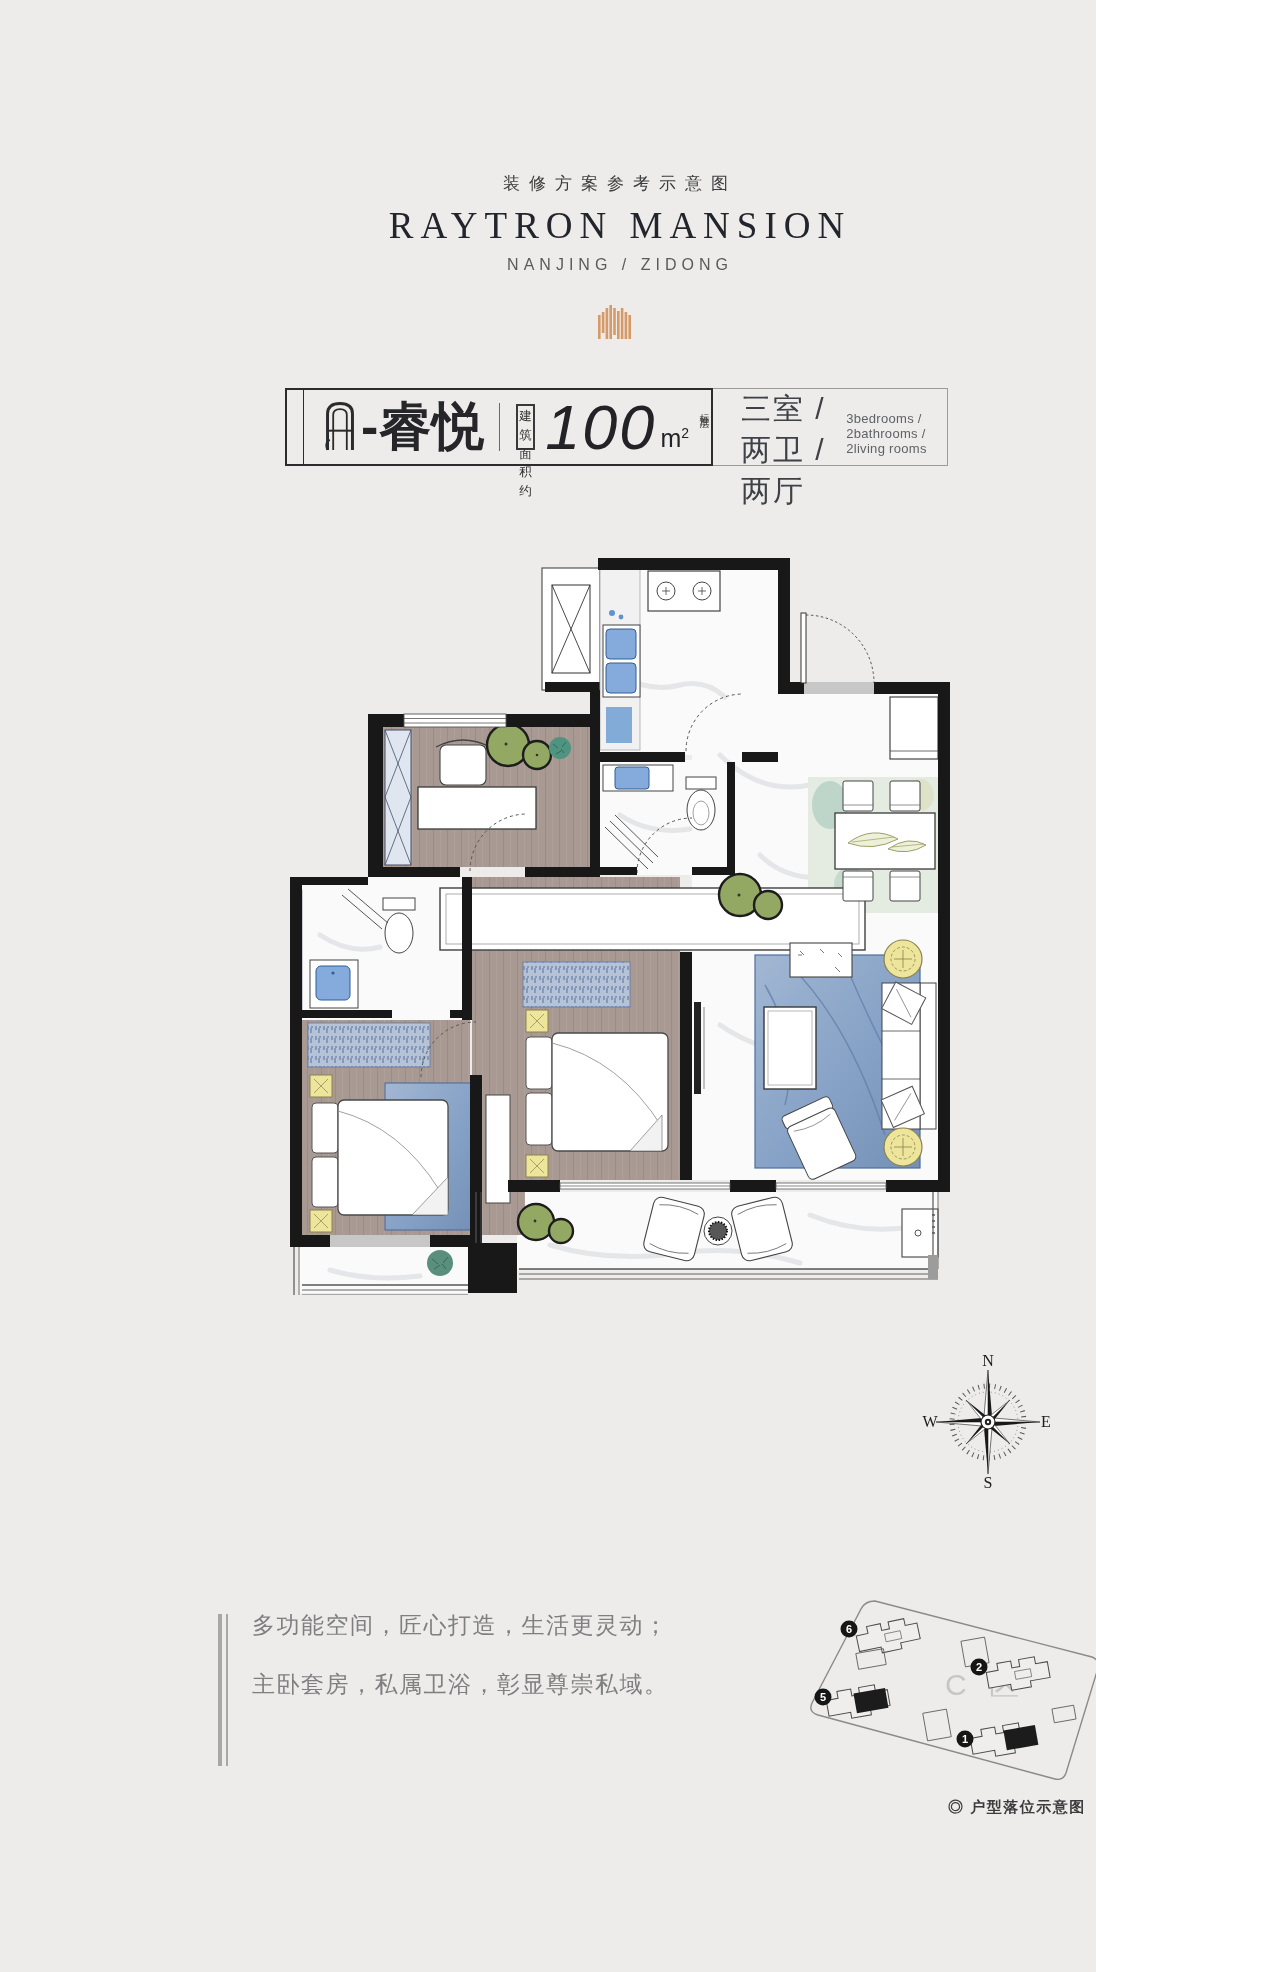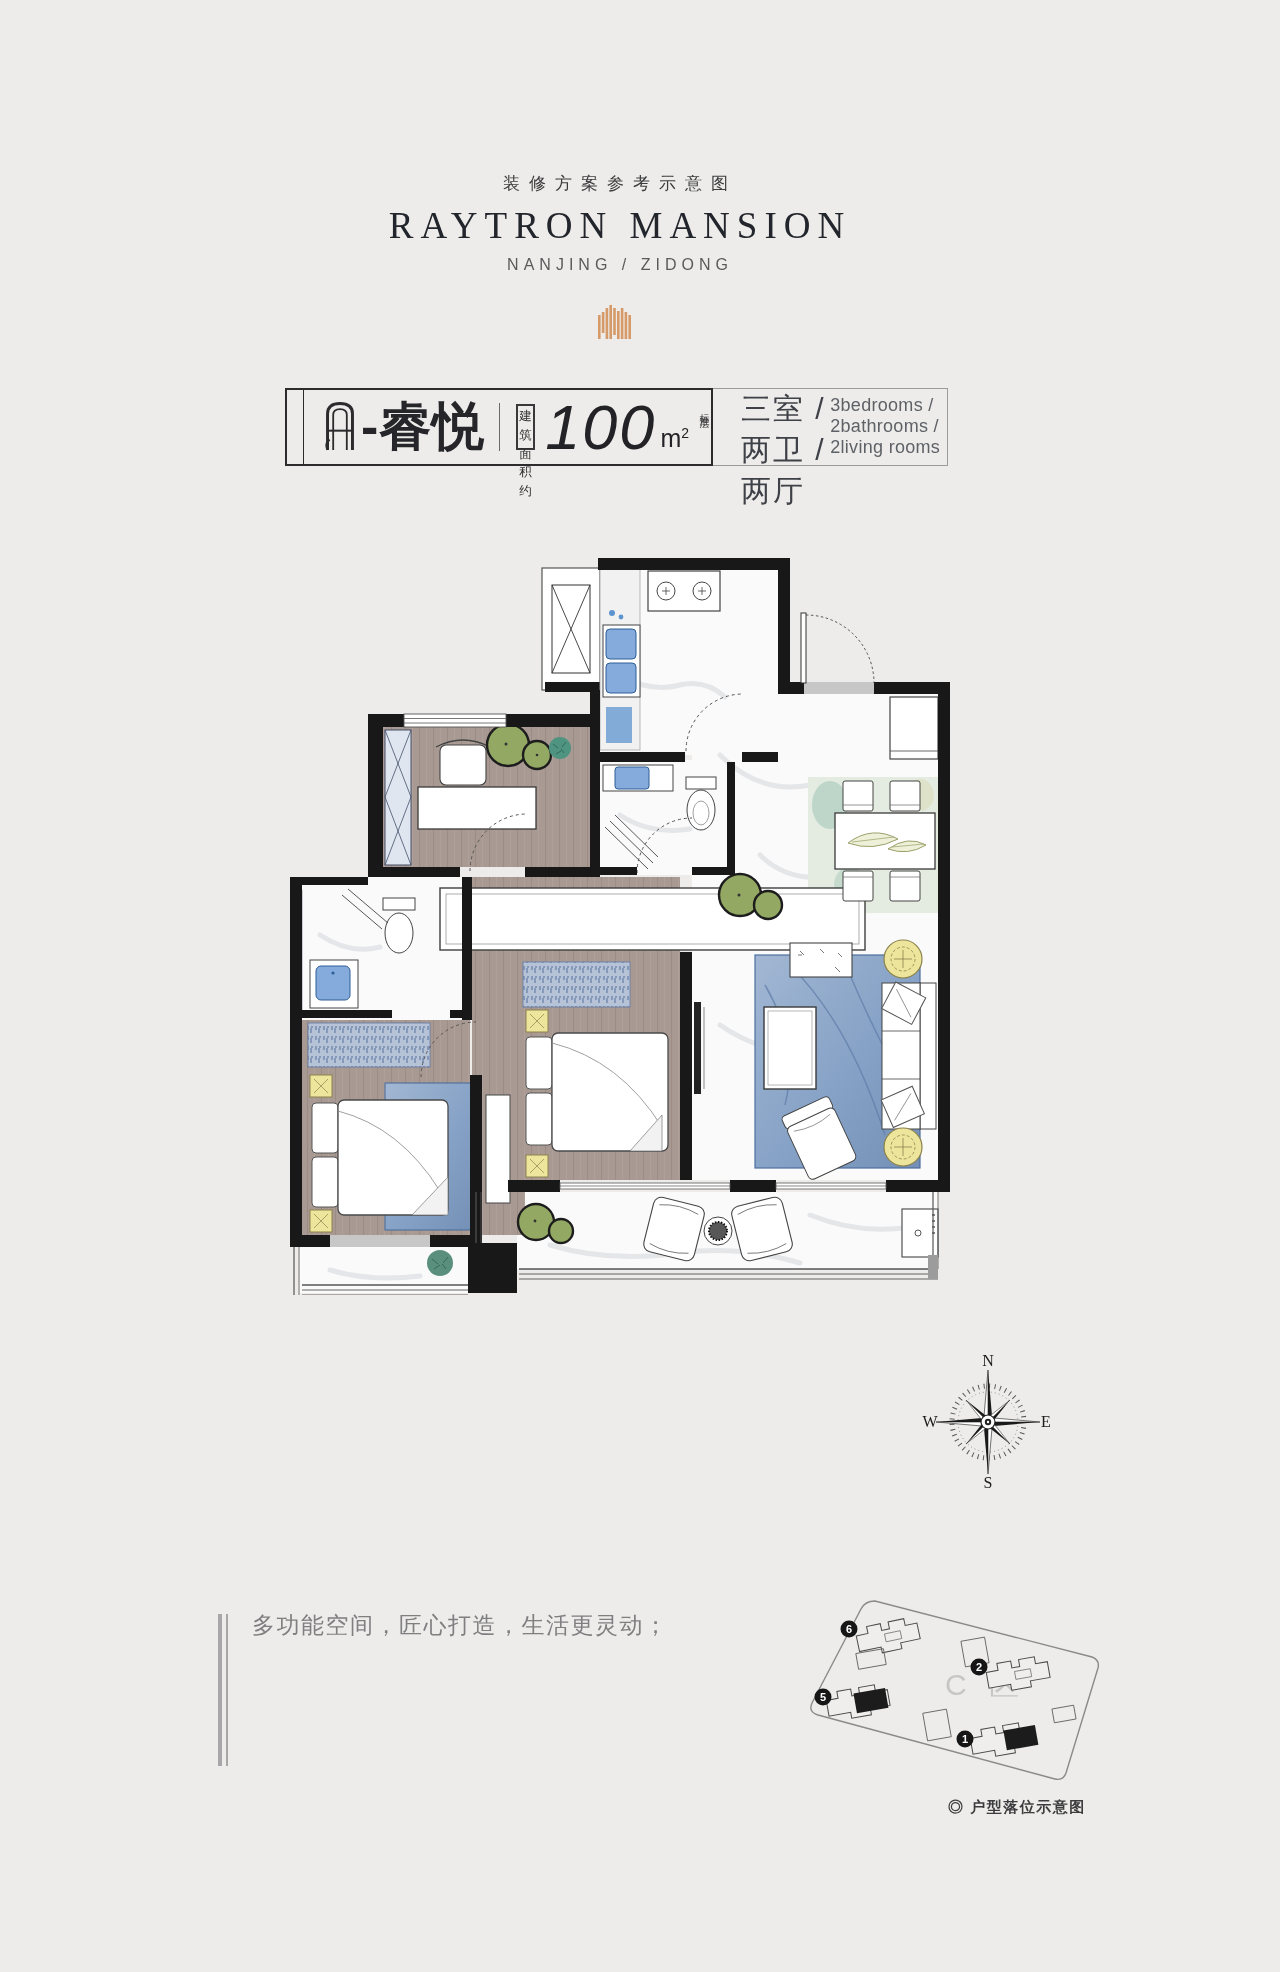--- a/index.html
+++ b/index.html
@@ -1,17 +1,17 @@
 <!DOCTYPE html>
 <html style="--bg: #edecea; --accent: #d69a68; --wall: #181818; --fixture-blue: #84abdc; --rug-blue: #8ca7c8; --plant-olive: #93a963; --nightstand-yellow: #ede59c;"><head>
 <meta charset="utf-8">
 <style>
   html,body{margin:0;padding:0;}
   body{font-family:"Liberation Sans",sans-serif;}
-  .page{position:relative;width:1280px;height:1972px;background:var(--bg,#edecea);overflow:hidden;}
+  .page{position:relative;width:1096px;height:1972px;background:var(--bg,#edecea);overflow:hidden;}
 
   
   .header{position:absolute;left:0;top:0;width:1240px;text-align:center;}
   .hdr-sub{position:absolute;left:0;top:172px;width:100%;font-size:17px;letter-spacing:9px;color:#3c3c3e;}
   .hdr-title{position:absolute;left:0;top:204px;width:100%;font-family:"Liberation Serif",serif;font-size:37px;letter-spacing:7px;color:#22252b;}
   .hdr-loc{position:absolute;left:0;top:256px;width:100%;font-size:16px;letter-spacing:5px;color:#5a5a5c;}
   .logo{position:absolute;left:598px;top:303px;color:var(--accent,#d69a68);}
 
   
   .titlebar{position:absolute;left:285px;top:388px;width:663px;height:78px;border:1px solid #9b9b9b;box-sizing:border-box;}
@@ -20,21 +20,21 @@
   .tb-monogram{margin-left:36px;flex:0 0 auto;}
   .tb-name{font-size:52px;font-weight:600;color:#26262a;letter-spacing:1px;margin-left:4px;white-space:nowrap;}
   .tb-div{width:1px;height:48px;background:#6a6a6c;margin:0 16px 0 14px;}
   .tb-areabox{width:64px;height:40px;border:2px solid #39393b;color:#2e2e30;font-size:12.5px;line-height:1.5;text-align:center;padding:1px 0;box-sizing:content-box;}
   .tb-100{font-size:63px;font-style:italic;font-weight:200;color:#232327;letter-spacing:2px;margin-left:10px;}
   .tb-m2{font-size:25px;color:#232327;margin:22px 0 0 4px;text-align:center;}
   .tb-m2 sup{font-size:14px;}
   .tb-floor{writing-mode:vertical-rl;font-size:10px;letter-spacing:3px;color:#3a3a3c;margin:2px 0 0 8px;height:46px;}
   .tb-right{position:absolute;left:427px;right:0;top:0;bottom:0;display:flex;flex-direction:row;justify-content:center;padding-left:28px;}
   .tb-rooms-cn{font-size:30px;color:#3e4147;letter-spacing:2px;}
-  .tb-rooms-en{font-size:18px;color:#5e6267;margin-top:6px;letter-spacing:.3px;}
+  .tb-rooms-en{font-size:13px;color:#5e6267;margin-top:22px;letter-spacing:.3px;}
 
   
   .plan{position:absolute;left:290px;top:555px;}
 
   
   .disclaimer{position:absolute;left:345px;top:1308px;width:640px;font-size:9px;color:#949494;letter-spacing:.2px;}
 
   
   .compass{position:absolute;left:918px;top:1354px;}
 
@@ -492,20 +492,21 @@
       <text x="58" y="5" text-anchor="middle" font-family="Liberation Serif,serif" font-size="16" fill="#1c1c1c">E</text>
     </g>
   </svg>
 
   <div class="quote-bar">
       <span class="b1"></span>
       <span class="b2"></span>
     </div>
   <div class="sellpts">
     <p>多功能空间，匠心打造，生活更灵动；</p>
+    <p>主卧套房，私属卫浴，彰显尊崇私域。</p>
   </div>
 
   <svg class="siteplan" width="320" height="235" viewBox="0 0 320 235">
     <path d="M80,18 Q70,18 66,26 L17,120 Q13,129 23,132 L260,196 Q268,198 271,190 L303,85 Q305,77 297,74 Z" fill="none" stroke="#8a8a8a" stroke-width="1.4"></path>
     <text x="150" y="112" font-size="30" letter-spacing="7" fill="#c6c6c4">C 区</text>
 
     <g transform="translate(104,52) rotate(-12)">
       <path d="M-42,-8 h12 v-7 h14 v7 h8 v-7 h16 v7 h12 v16 h-20 v6 h-20 v-6 h-22 z" fill="#efeeec" stroke="#4a4a4a" stroke-width="1"></path>
       <rect x="-14" y="-4" width="16" height="8" fill="none" stroke="#666" stroke-width="0.7"></rect>
     </g>

